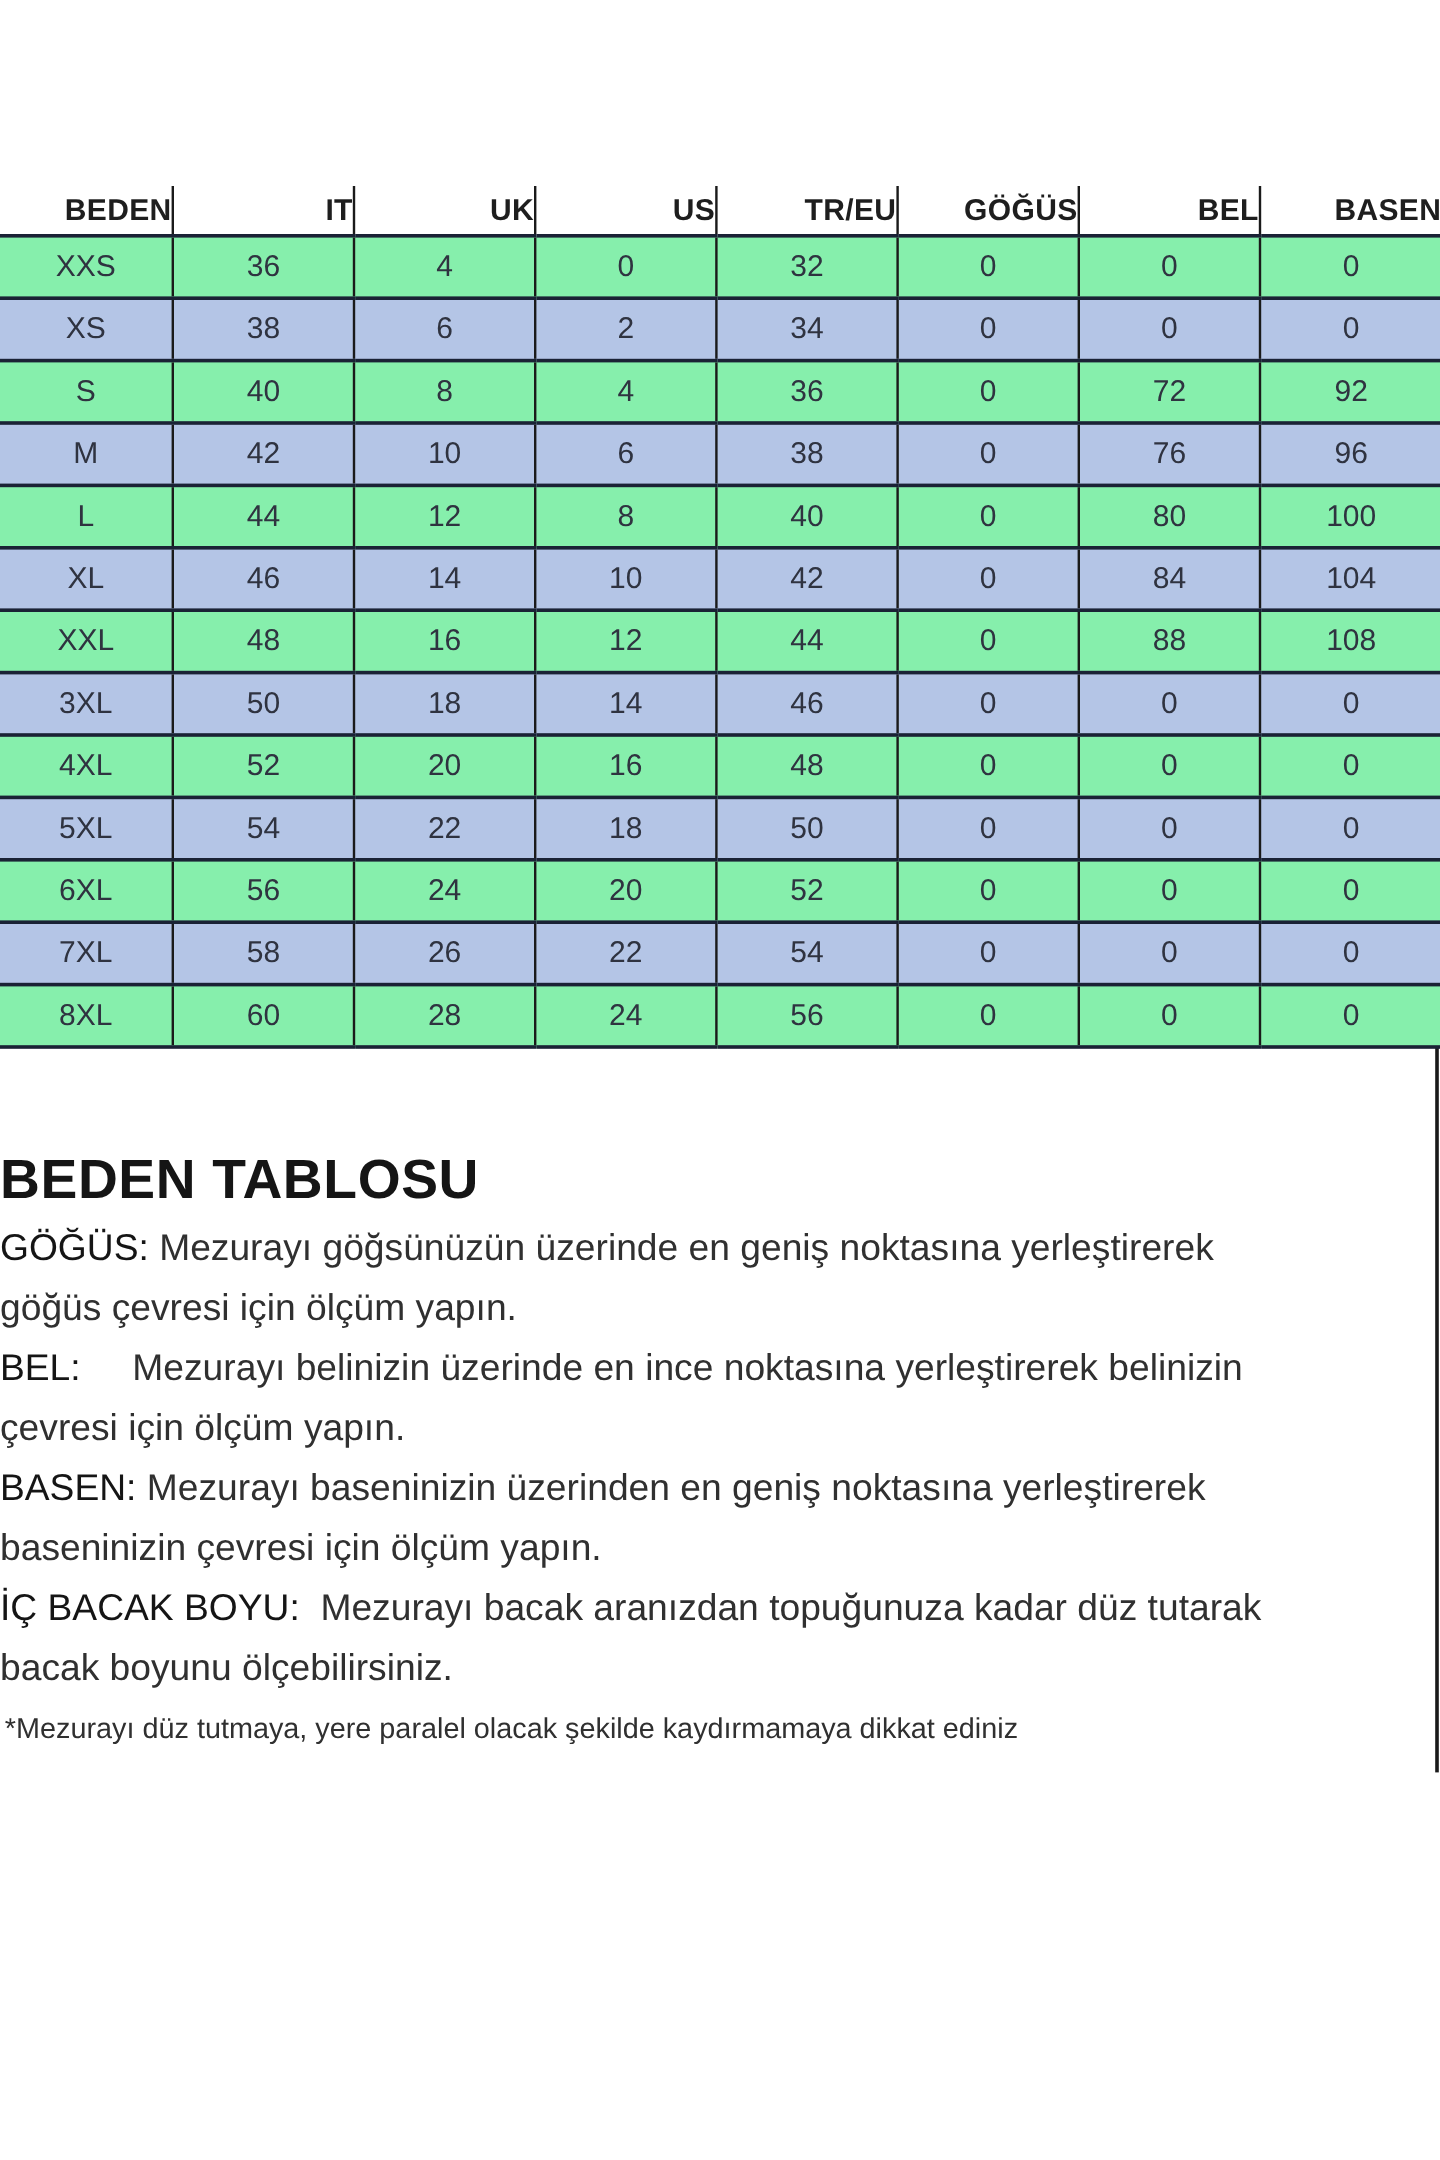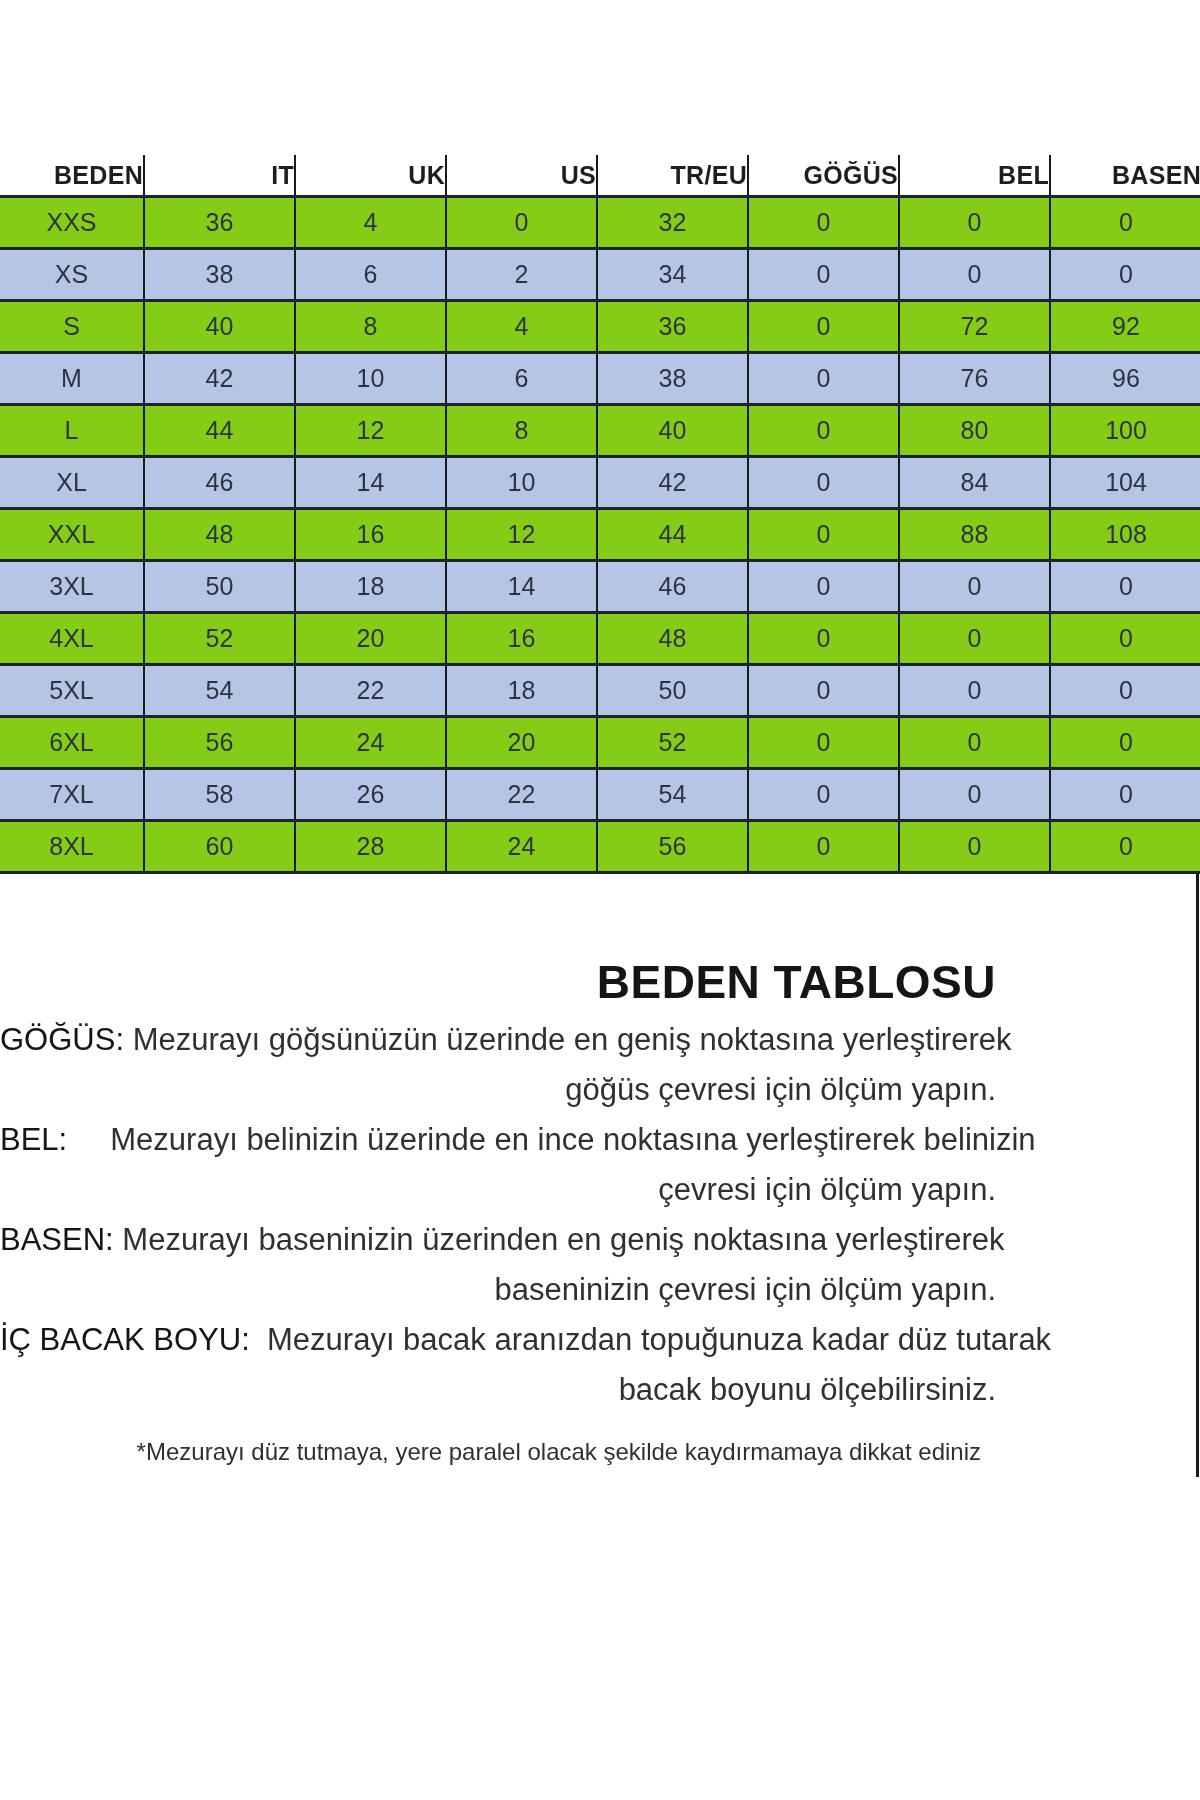--- a/index.html
+++ b/index.html
@@ -51,29 +51,29 @@
       height: 49px;
       font-size: 25px;
       text-align: center;
       vertical-align: middle;
       border-left: 2px solid #1a1a1a;
       border-bottom: 3px solid #1a2235;
       color: #2f3340;
       padding: 0;
     }
     .size-table td:first-child { border-left: none; }
-    .size-table tr.light td { background: #84cc16; }
+    .size-table tr.light td { background: #86efac; }
     .size-table tr.dark td { background: #b4c5e6; margin-left: 12px; }
 
     .guide {
       position: absolute;
       left: 0;
       top: 955px;
       width: 996px;
-      text-align: right;
+      text-align: left;
     }
     .guide-title {
       font-size: 46px;
       font-weight: bold;
       color: #151515;
       margin: 0 0 6px 0;
       letter-spacing: 0.5px;
     }
     .guide-line {
       font-size: 31px;
@@ -83,21 +83,21 @@
       white-space: nowrap;
     }
     .guide-line .term {
       font-weight: normal;
       color: #151515;
     }
     .guide-note {
       font-size: 24px;
       line-height: 44px;
       color: #303030;
-      margin: 15px;
+      margin: 4px;
       white-space: nowrap;
     }
   </style>
 </head>
 <body>
 
 <div class="right-rule"></div>
 
 <table class="size-table">
   <colgroup>

